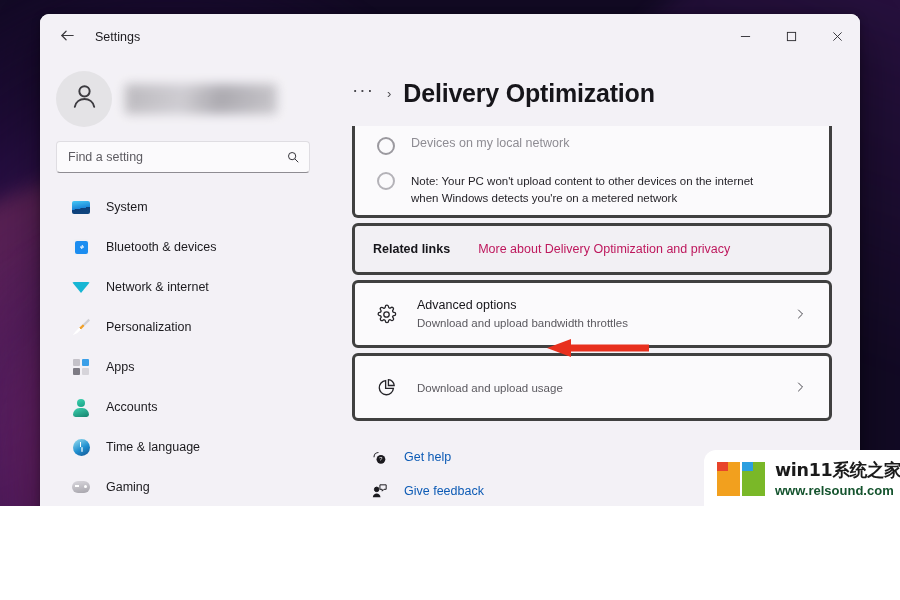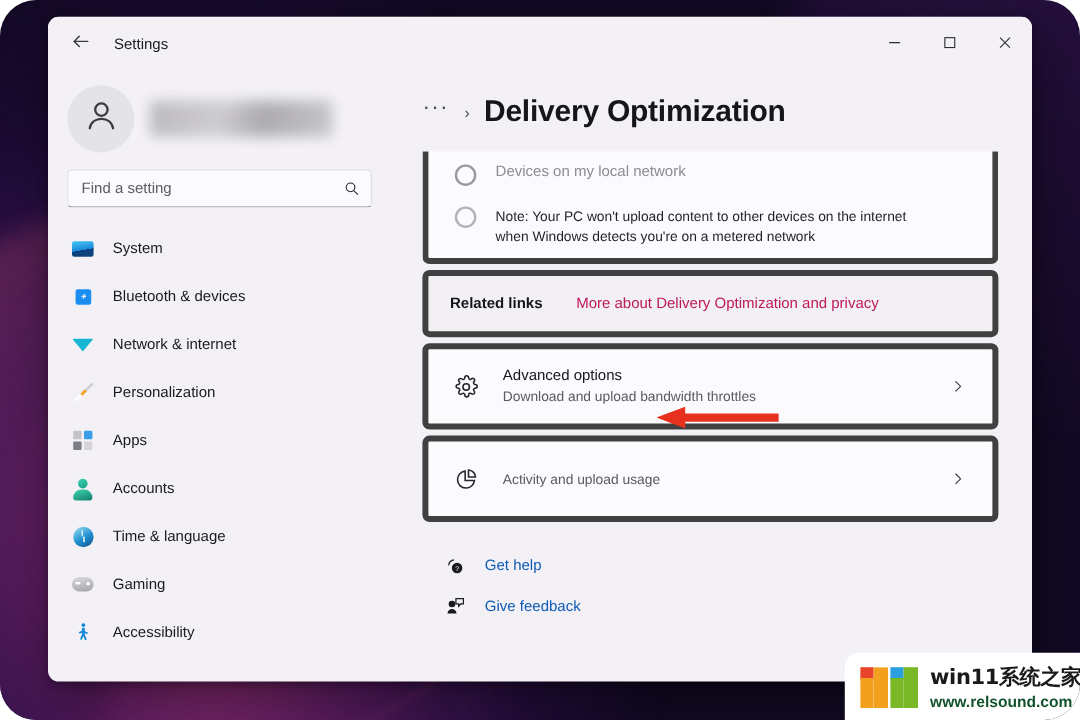--- a/index.html
+++ b/index.html
@@ -8,24 +8,23 @@
     width: 900px;
     height: 600px;
     overflow: hidden;
     font-family: "Liberation Sans", sans-serif;
   }
 
   
   #desktop {
     position: relative;
     width: 900px;
-    height: 600px;
+    height: 506px;
     background: #120a24;
     overflow: hidden;
-    border-radius: 30px;
   }
   #desktop .bloom-a {
     position: absolute;
     left: -260px; top: -130px;
     width: 1200px; height: 900px;
     background: radial-gradient(ellipse 520px 620px at 36% 62%,
                 rgba(120,40,150,0.85) 0%,
                 rgba(72,24,110,0.75) 34%,
                 rgba(35,12,62,0.6) 60%,
                 rgba(18,10,36,0) 78%);
@@ -175,21 +174,21 @@
     color: #1d1c20;
   }
   .search-wrap input::placeholder { color: #5d5b61; }
   .search-wrap .s-icon { color: #26252a; display: flex; }
   .search-wrap .s-icon svg { width: 14px; height: 14px; }
 
   .nav {
     margin-top: 14px;
     flex: 1;
     overflow: hidden;
-    padding-left: 8px;
+    padding-left: 20px;
   }
   .nav-item {
     display: flex;
     align-items: center;
     height: 40px;
     padding-left: 10px;
     border-radius: 4px;
   }
   .nav-icon {
     width: 22px; height: 22px;
@@ -301,21 +300,21 @@
 
   .scroll-area {
     flex: 1;
     min-height: 0;
     padding: 0 10px 0 12px;
     overflow: hidden;
   }
 
   .card {
     background: #fbfafc;
-    border: 5px solid #404040;
+    border: 3px solid #404040;
     border-radius: 6px;
     margin-bottom: 5px;
   }
   .card.gray {
     background: #f1effa;
     background: #f2f0f4;
   }
   .card.cut-top {
     border-top: none;
     border-top-left-radius: 0;
@@ -665,21 +664,21 @@
 
           <div class="card">
             <div class="setting-row">
               <span class="setting-ic">
                 <svg viewBox="0 0 24 24" fill="none" stroke="currentColor" stroke-width="1.5">
                   <path d="M11 4.1A8.1 8.1 0 1 0 19.9 13H11z"></path>
                   <path d="M14.2 3.1v6.6h6.6A6.9 6.9 0 0 0 14.2 3.1z"></path>
                 </svg>
               </span>
               <span class="setting-text">
-                <div class="setting-sub">Activity and upload usage</div>
+                <div class="setting-sub">Download and upload usage</div>
               </span>
               <span class="setting-chev">
                 <svg viewBox="0 0 24 24" fill="none" stroke="currentColor" stroke-width="1.8" stroke-linecap="round" stroke-linejoin="round">
                   <polyline points="9,4 17,12 9,20"></polyline>
                 </svg>
               </span>
             </div>
           </div>
 
           <div class="footer-links">

